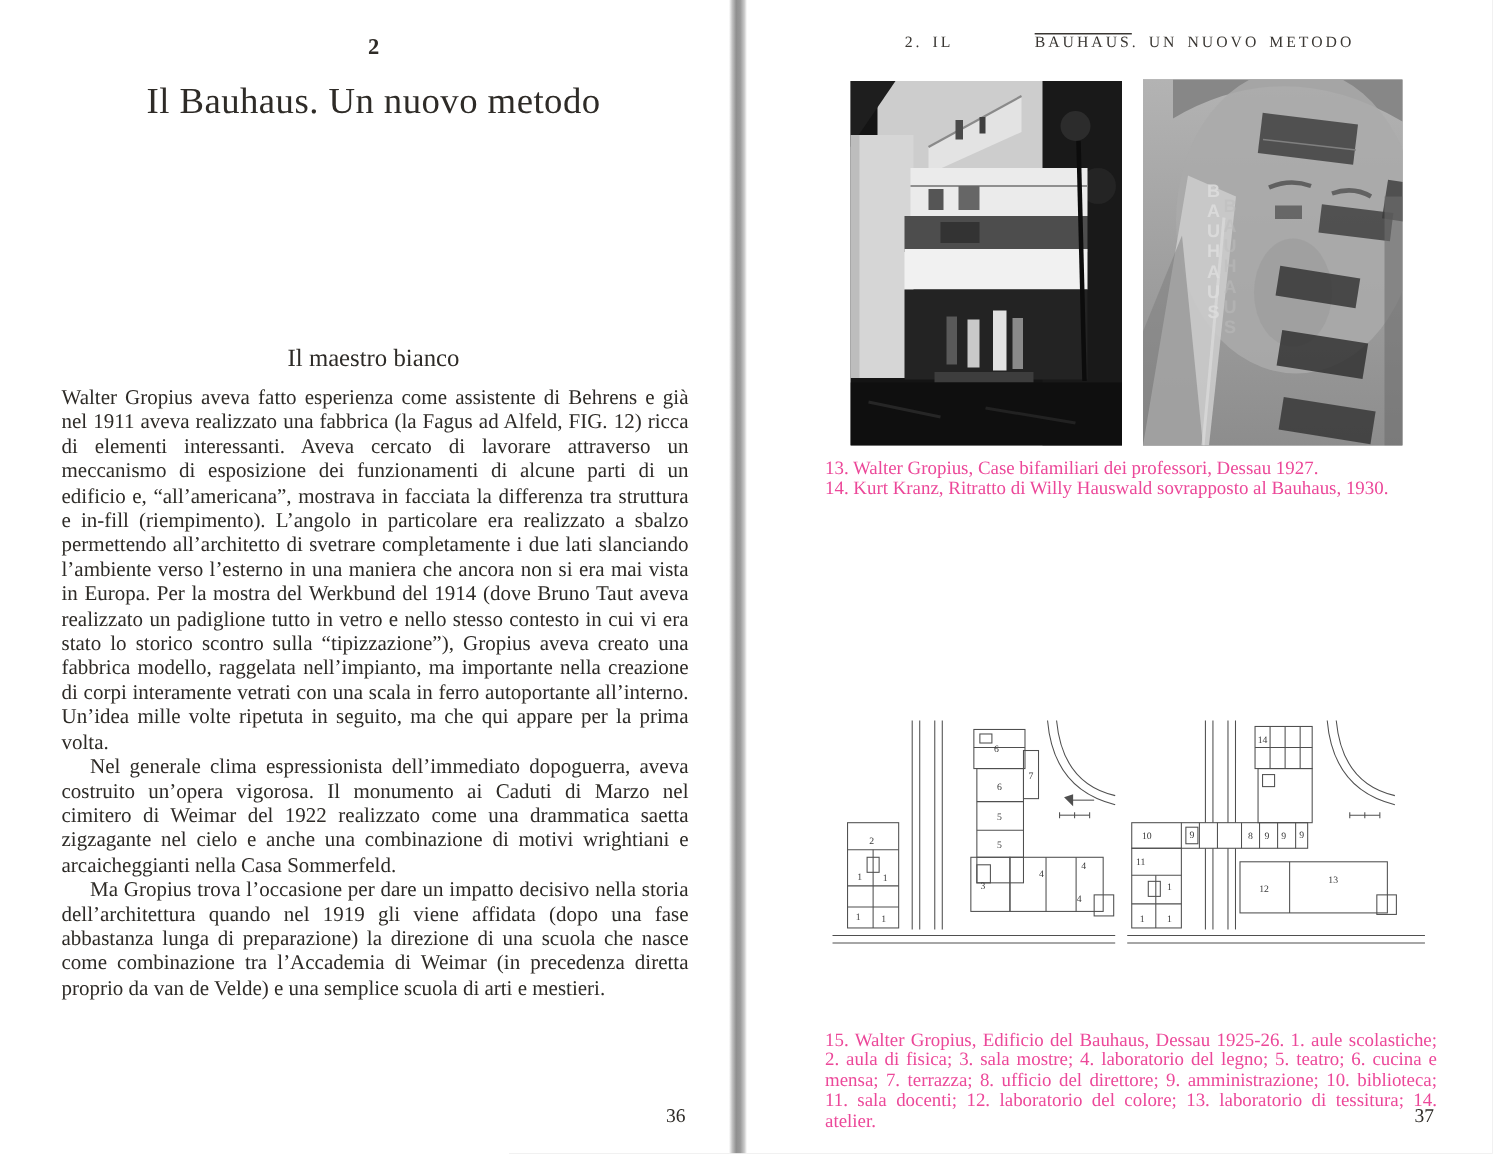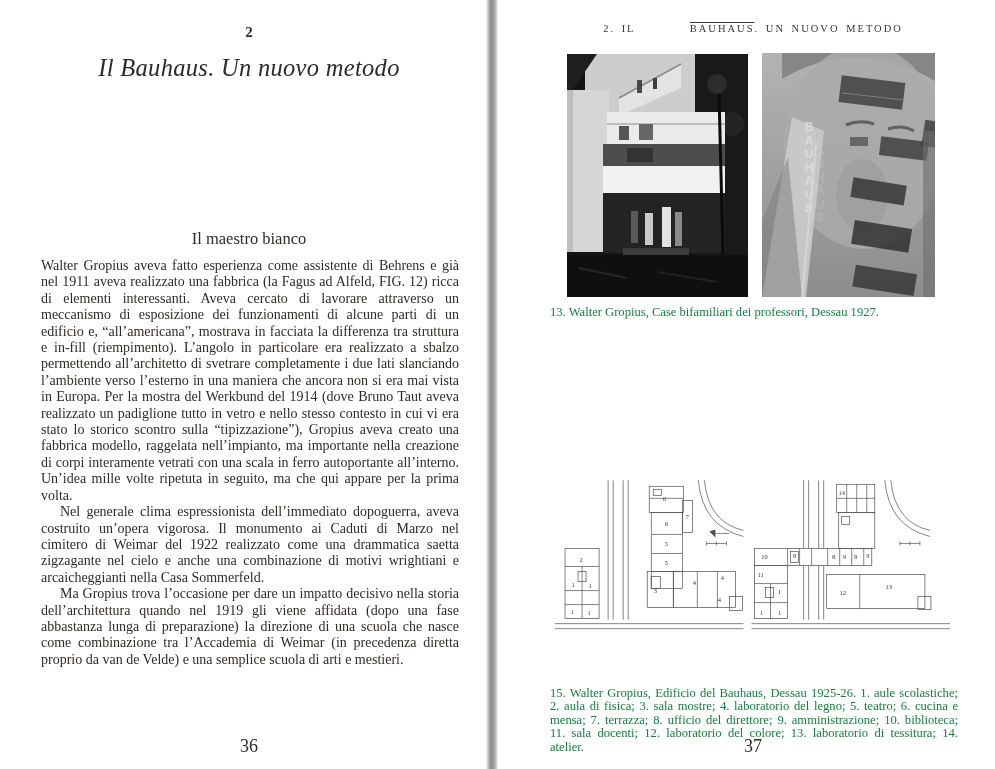--- a/index.html
+++ b/index.html
@@ -4,38 +4,38 @@
 <style>
   html,body{margin:0;padding:0;background:#e8e8e8;}
   .stage{position:relative;width:995px;height:769px;background:#ffffff;overflow:hidden;
          font-family:"Liberation Serif","DejaVu Serif",serif;color:#2e2b27;}
   .abs{position:absolute;}
   
   .spine{left:486px;top:0;width:12px;height:769px;
          background:linear-gradient(to right,#ffffff 0%,#c2c2c2 18%,#8f8f8f 40%,#999999 62%,#c9c9c9 85%,#ffffff 100%);}
   
   .chapnum{left:41px;top:24px;width:416px;text-align:center;font-weight:bold;font-size:15px;}
-  .chaptitle{left:41px;top:54px;width:416px;text-align:center;font-size:24.5px;letter-spacing:.3px;font-style:italic;}
+  .chaptitle{left:41px;top:54px;width:416px;text-align:center;font-size:24.5px;letter-spacing:.3px;}
   .subhead{left:41px;top:229px;width:416px;text-align:center;font-size:16.5px;}
   .bodyblock{left:41px;width:418px;font-size:14px;line-height:16.4px;}
   .bodyblock p{margin:0;text-align:justify;}
   .bodyblock p.indent{text-indent:19px;}
   .lp-body{top:258px;}
-  .pagenum{width:416px;text-align:center;font-size:18px;top:736px;}
+  .pagenum{width:416px;text-align:right;font-size:13px;top:736px;}
   .pn-left{left:41px;}
   .pn-right{left:550px;width:406px;}
   
   .runhead{left:550px;top:23px;width:406px;text-align:center;font-size:10.5px;
            letter-spacing:2px;word-spacing:2px;color:#3a3733;}
   .runhead .over{text-decoration:overline;margin-left:48px;}
   .photo{background:#777;}
   .photo svg{display:block;}
   .photo1{left:567px;top:54px;width:181px;height:243px;}
   .photo2{left:762px;top:53px;width:173px;height:244px;}
-  .caption{left:550px;width:408px;font-size:12.6px;line-height:13.4px;color:#15803d;}
+  .caption{left:550px;width:408px;font-size:12.6px;line-height:13.4px;color:#ec4899;}
   .cap-photos{top:306px;}
   .cap-photos p{margin:0;}
   .rp-body{left:550px;top:355px;width:406px;}
   .planfig{left:551px;top:476px;width:412px;height:174px;background:#fff;}
   .planfig svg{display:block;}
   .plan-labels text{font:6.5px "Liberation Serif",serif;fill:#3a3a3a;text-anchor:middle;}
   .cap-plan{top:655px;text-align:justify;margin-top:32px;}
   .bauhaus-letters text{font:bold 12px "Liberation Sans",sans-serif;fill:#dedede;text-anchor:middle;opacity:.85;}
   .bauhaus-letters text.echo{fill:#bdbdbd;opacity:.5;}
 </style>
@@ -140,20 +140,21 @@
             <text x="47" y="145.5">U</text>
             <text x="58" y="155.5" class="echo">U</text>
             <text x="47" y="159">S</text>
             <text x="58" y="169" class="echo">S</text>
           </g>
       </svg>
     </div>
 
     <div class="abs caption cap-photos">
       <p>13. Walter Gropius, Case bifamiliari dei professori, Dessau 1927.</p>
+      <p>14. Kurt Kranz, Ritratto di Willy Hauswald sovrapposto al Bauhaus, 1930.</p>
     </div>
 
     <div class="abs bodyblock rp-body">
     </div>
 
     <div class="abs planfig">
       <svg width="412" height="174" viewBox="0 0 411 173">
         <g stroke="#4f4f4f" stroke-width="0.7" fill="none">
 
           <line x1="57" y1="4" x2="57" y2="143"></line>

